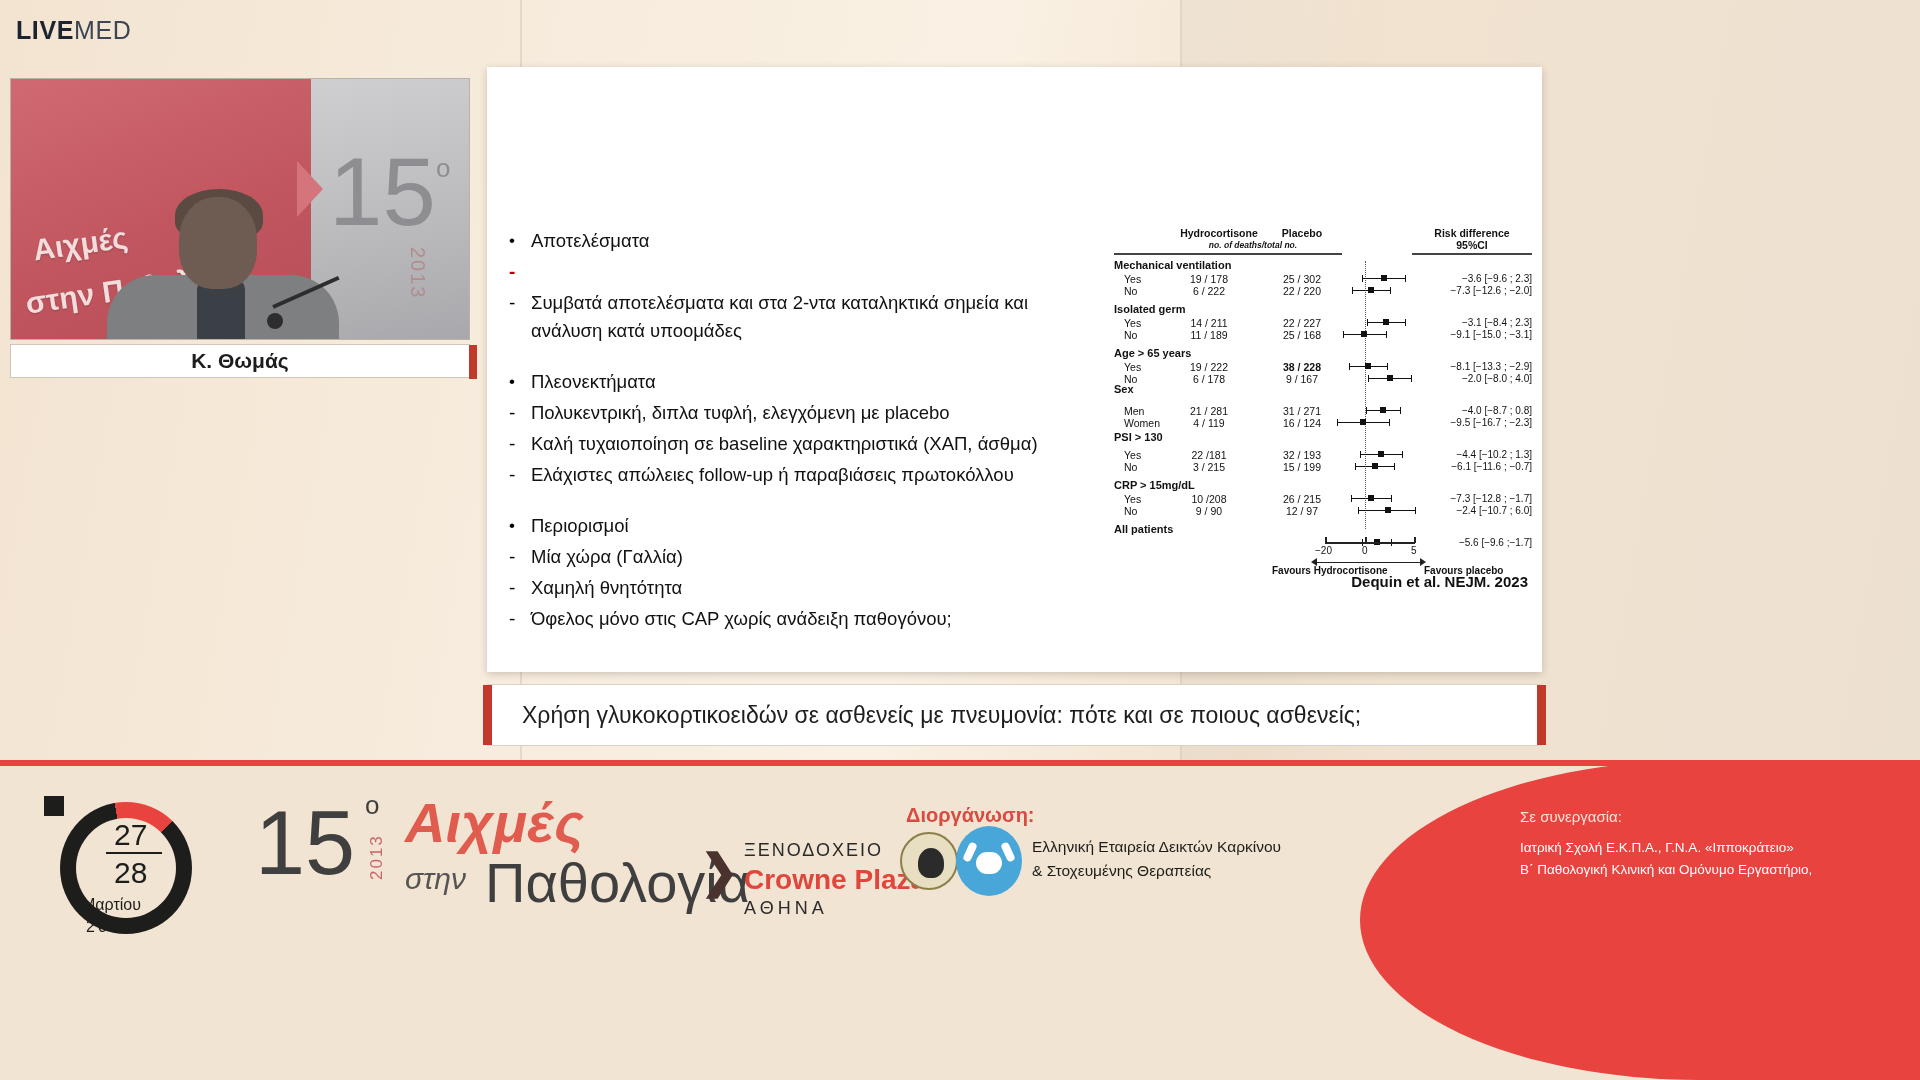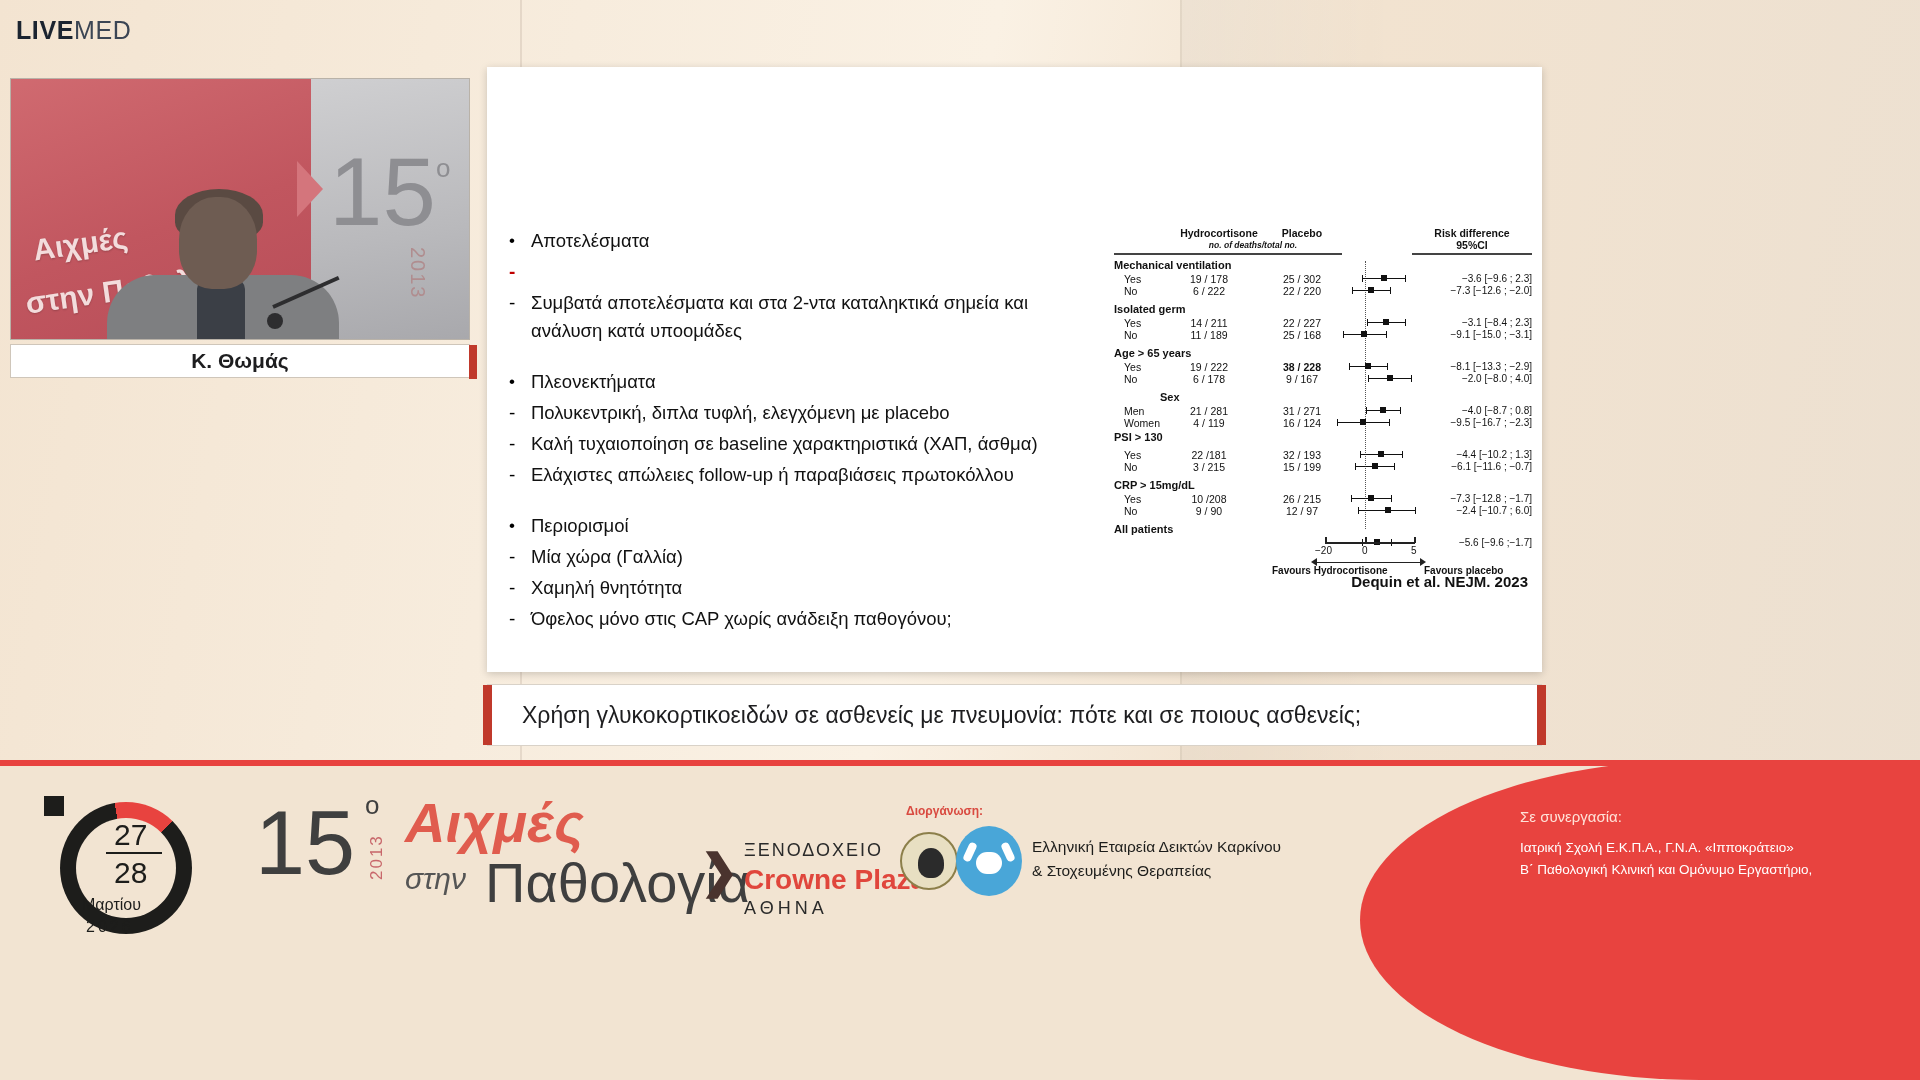--- a/index.html
+++ b/index.html
@@ -231,21 +231,21 @@
 
   
   #hotel { position:absolute; left:700px; top:66px; width:240px; height:110px; }
   #hotel-chev { position:absolute; left:0; top:18px; font-size:46px; color:#4a332e; font-weight:bold; }
   #hotel-l1 { position:absolute; left:44px; top:14px; font-size:18px; letter-spacing:2px; color:#2a2a2a; }
   #hotel-l2 { position:absolute; left:44px; top:38px; font-size:28px; font-weight:bold; color:#e0463c; }
   #hotel-l3 { position:absolute; left:44px; top:72px; font-size:18px; letter-spacing:4px; color:#2a2a2a; }
 
   
   #organizer { position:absolute; left:900px; top:44px; width:420px; height:130px; }
-  #org-label { position:absolute; left:6px; top:0; font-size:12px; color:#d94a40; font-weight:bold; }
+  #org-label { position:absolute; left:6px; top:0; font-size:20px; color:#d94a40; font-weight:bold; }
   #org-seal {
     position:absolute; left:0px; top:28px; width:58px; height:58px; border-radius:50%;
     background:#e8dfc2; border:2px solid #8c7f4a;
   }
   #org-seal-face {
     position:absolute; left:16px; top:14px; width:26px; height:30px; border-radius:50% 50% 42% 42%;
     background:#2b2b2b;
   }
   #org-crab {
     position:absolute; left:56px; top:22px; width:66px; height:70px; border-radius:50%;
@@ -381,21 +381,21 @@
           <div class="fp-rd" style="top: 102px;">−9.1 [−15.0 ; −3.1]</div>
           <div class="fp-group" style="top: 120px;">Age &gt; 65 years</div>
           <div class="fp-lbl" style="top: 134px;">Yes</div>
           <div class="fp-hc" style="top: 134px;">19 / 222</div>
           <div class="fp-pl" style="top: 134px; font-weight: bold;">38 / 228</div>
           <div class="fp-rd" style="top: 134px;">−8.1 [−13.3 ; −2.9]</div>
           <div class="fp-lbl" style="top: 146px;">No</div>
           <div class="fp-hc" style="top: 146px;">6 / 178</div>
           <div class="fp-pl" style="top: 146px;">9 / 167</div>
           <div class="fp-rd" style="top: 146px;">−2.0 [−8.0 ; 4.0]</div>
-          <div class="fp-group" style="top: 164px; margin-left: 46px;">Sex</div>
+          <div class="fp-group" style="top: 156px;">Sex</div>
           <div class="fp-lbl" style="top: 178px;">Men</div>
           <div class="fp-hc" style="top: 178px;">21 / 281</div>
           <div class="fp-pl" style="top: 178px;">31 / 271</div>
           <div class="fp-rd" style="top: 178px;">−4.0 [−8.7 ; 0.8]</div>
           <div class="fp-lbl" style="top: 190px;">Women</div>
           <div class="fp-hc" style="top: 190px;">4 / 119</div>
           <div class="fp-pl" style="top: 190px;">16 / 124</div>
           <div class="fp-rd" style="top: 190px;">−9.5 [−16.7 ; −2.3]</div>
           <div class="fp-group" style="top: 204px;">PSI &gt; 130</div>
           <div class="fp-lbl" style="top: 222px;">Yes</div>

